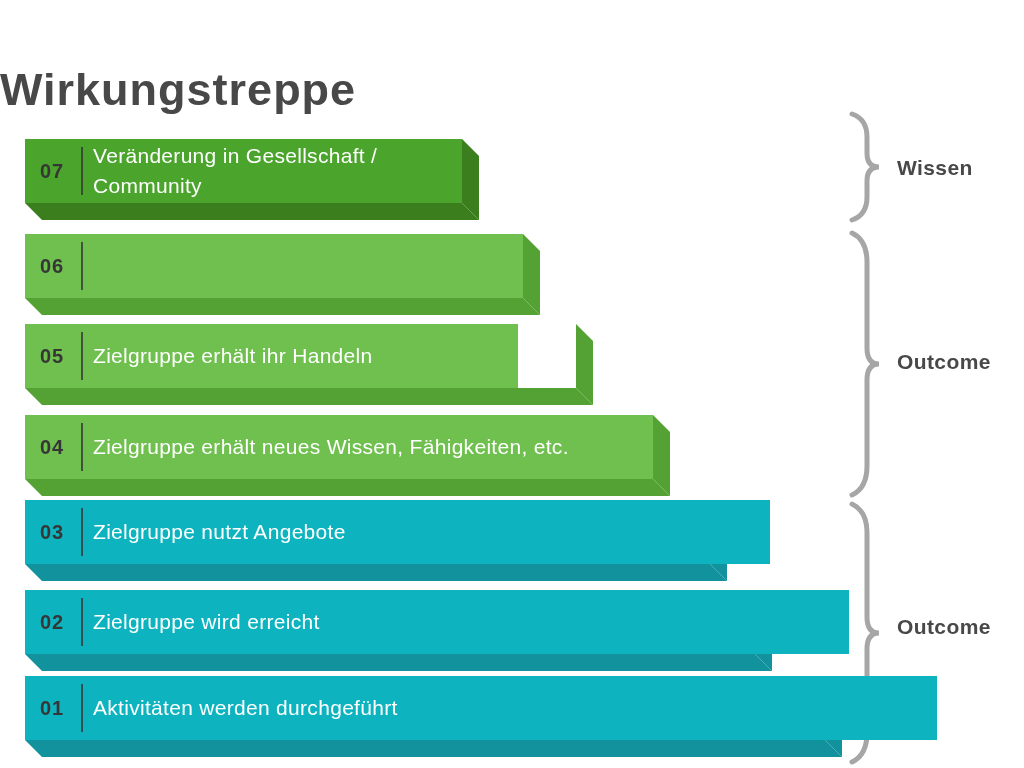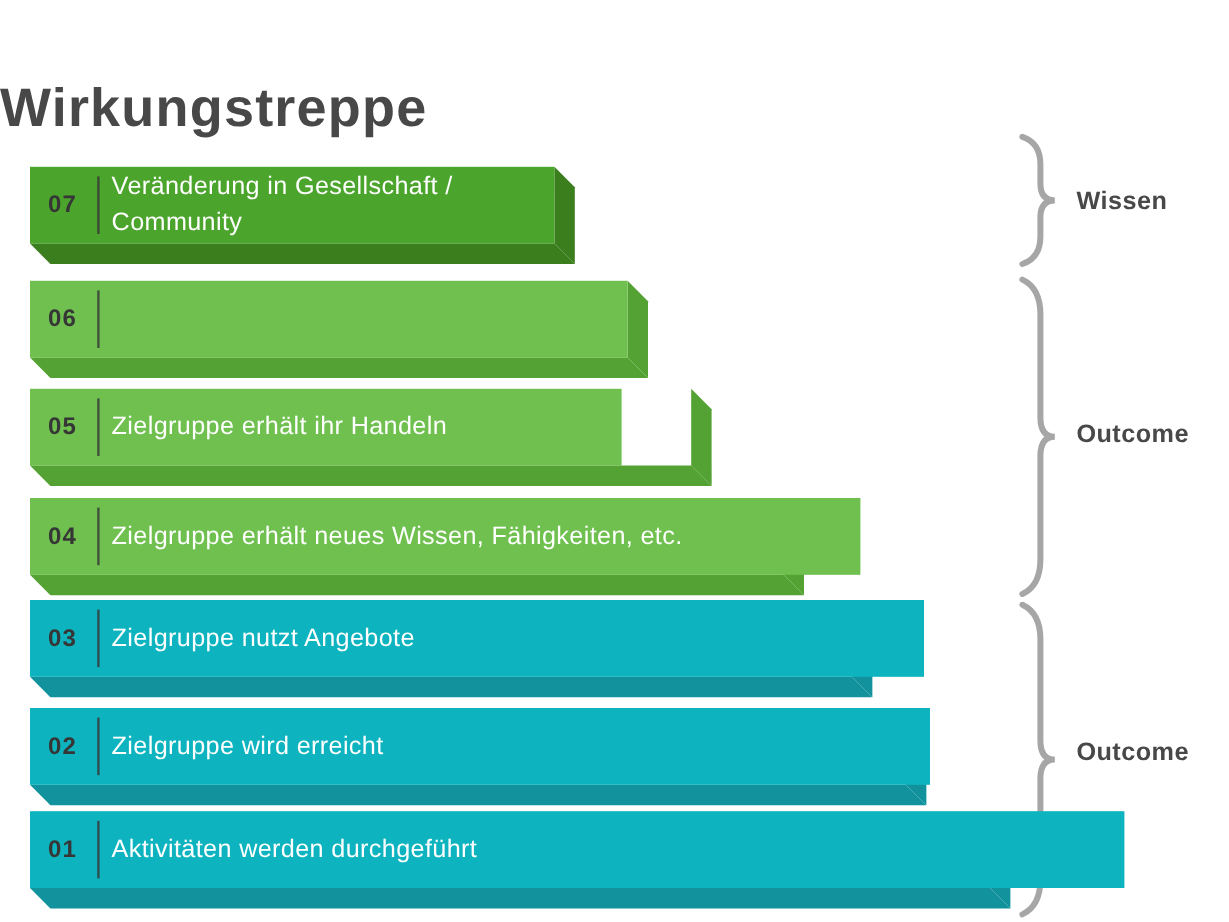--- a/index.html
+++ b/index.html
@@ -138,41 +138,41 @@
     <div class="face" style="width:493px">
       <span class="num">05</span>
       <span class="divider"></span>
       <span class="step-label">Zielgruppe erhält ihr Handeln</span>
     </div>
     <div class="side" style="left:551px"></div>
     <div class="bottom3d" style="width:551px"></div>
   </div>
 
   <div class="bar c-outcome" style="top:415px">
-    <div class="face" style="width:692px">
+    <div class="face" style="width:628px">
       <span class="num">04</span>
       <span class="divider"></span>
       <span class="step-label">Zielgruppe erhält neues Wissen, Fähigkeiten, etc.</span>
     </div>
     <div class="side" style="left:628px"></div>
     <div class="bottom3d" style="width:628px"></div>
   </div>
 
   <div class="bar c-output" style="top:500px">
     <div class="face" style="width:745px">
       <span class="num">03</span>
       <span class="divider"></span>
       <span class="step-label">Zielgruppe nutzt Angebote</span>
     </div>
     <div class="side" style="left:685px"></div>
     <div class="bottom3d" style="width:685px"></div>
   </div>
 
   <div class="bar c-output" style="top:590px">
-    <div class="face" style="width:750px">
+    <div class="face" style="width:824px">
       <span class="num">02</span>
       <span class="divider"></span>
       <span class="step-label">Zielgruppe wird erreicht</span>
     </div>
     <div class="side" style="left:730px"></div>
     <div class="bottom3d" style="width:730px"></div>
   </div>
 
   <div class="bar c-output" style="top:676px">
     <div class="face" style="width:912px">

